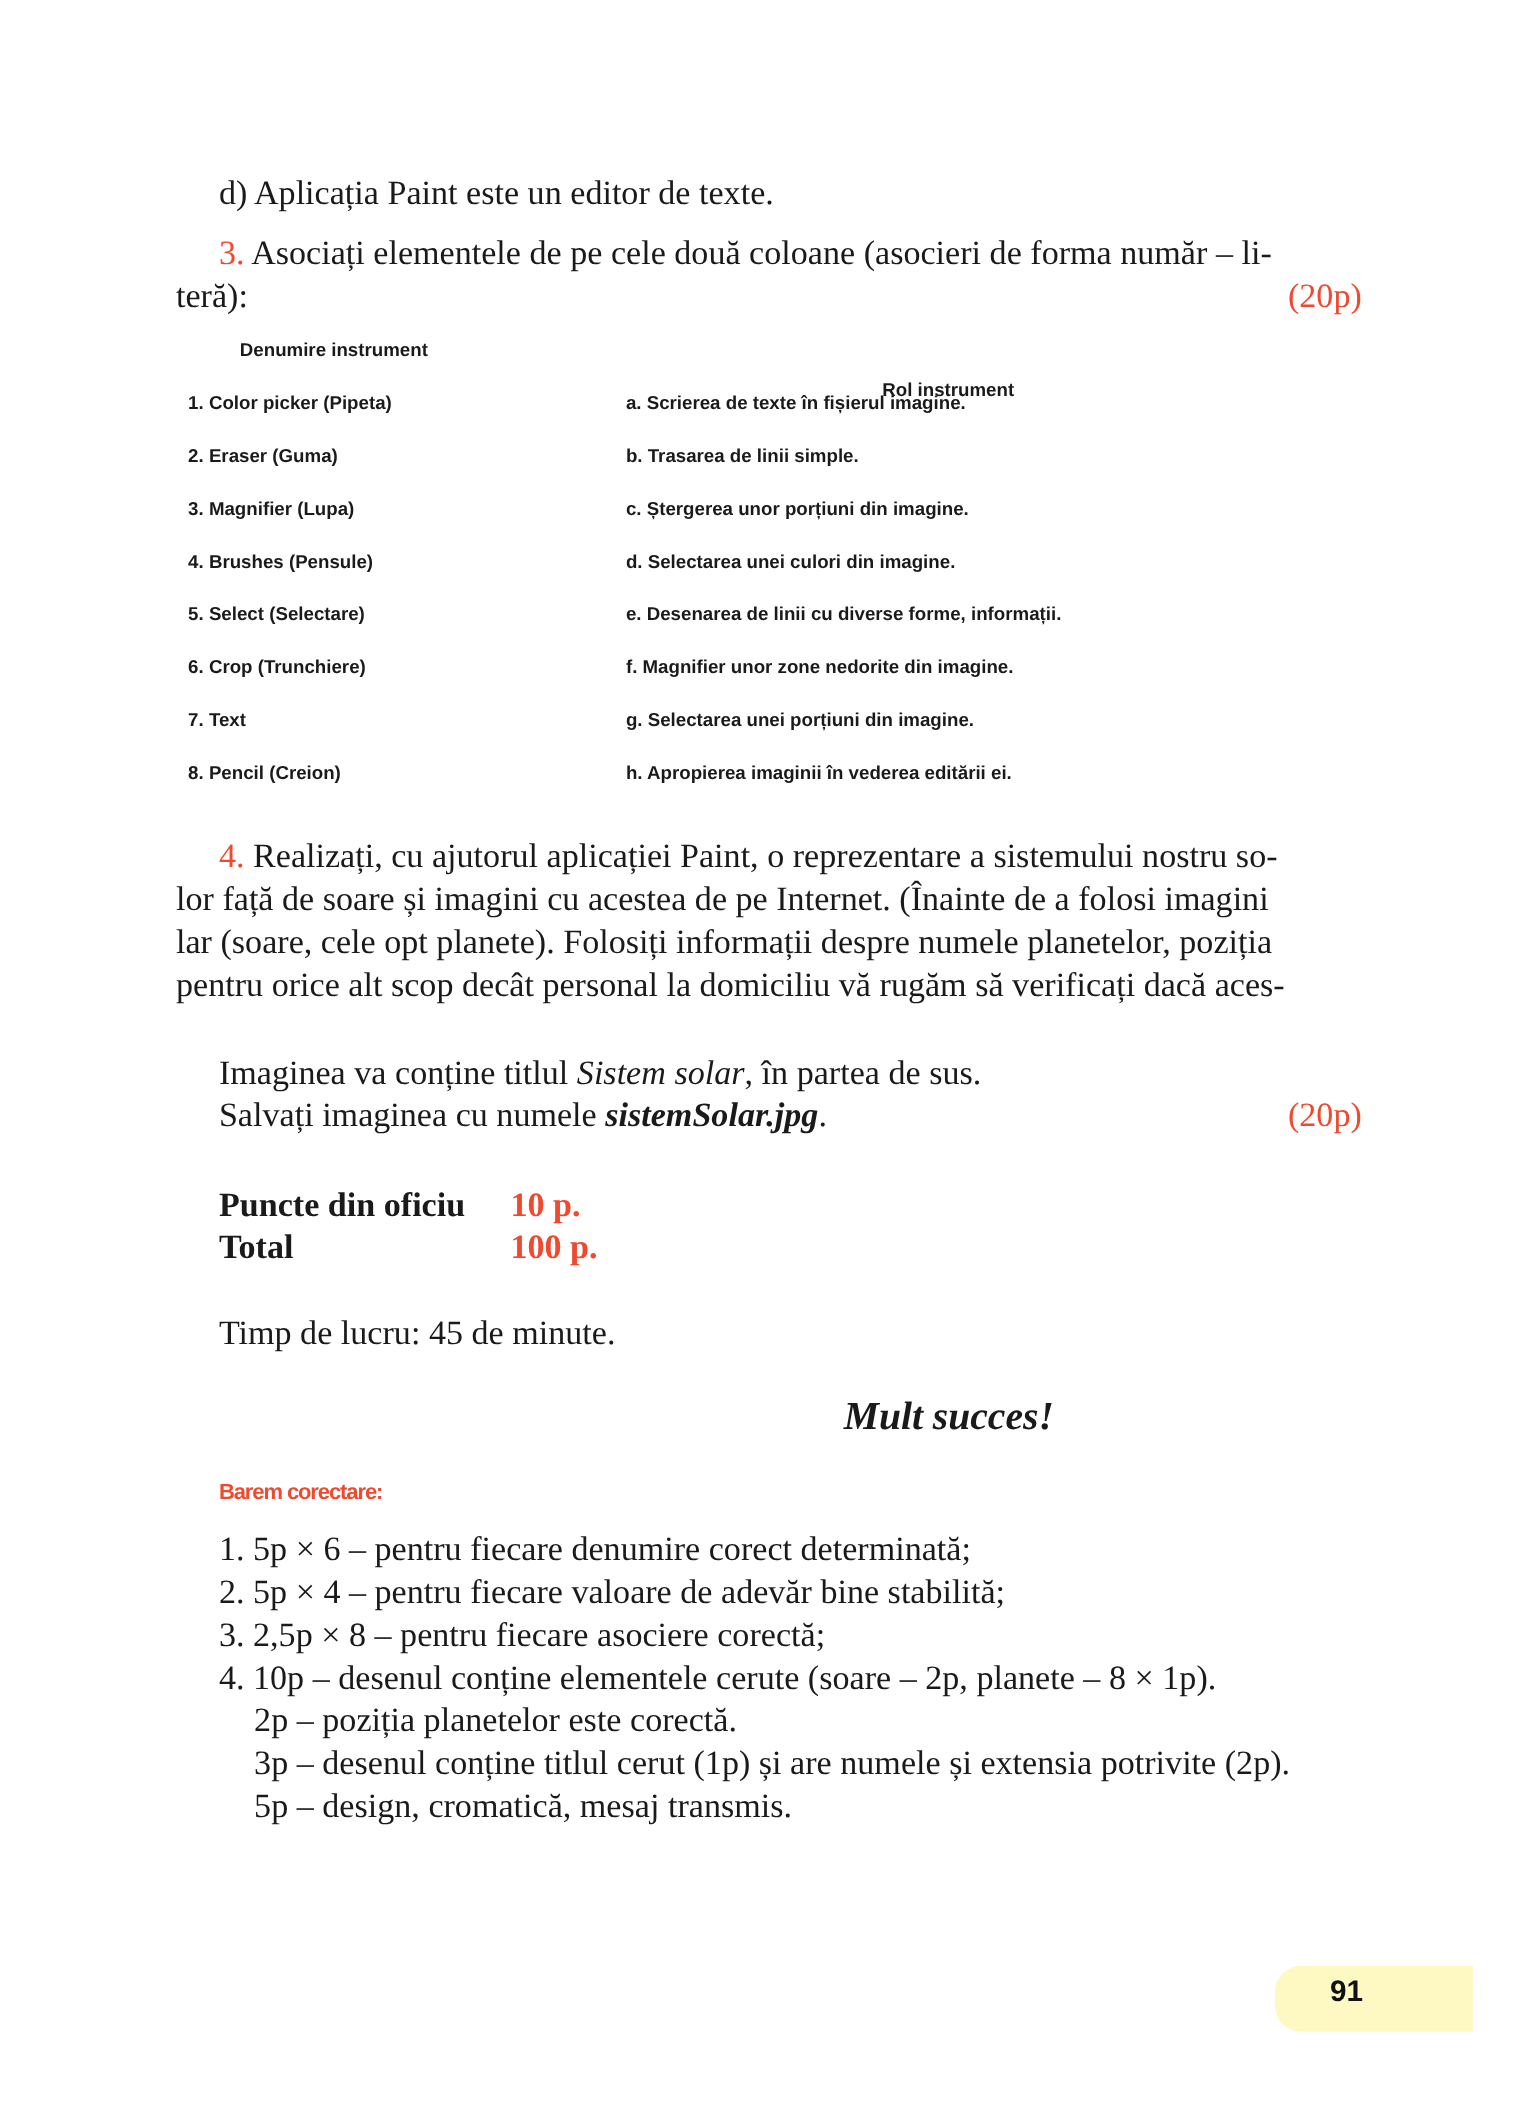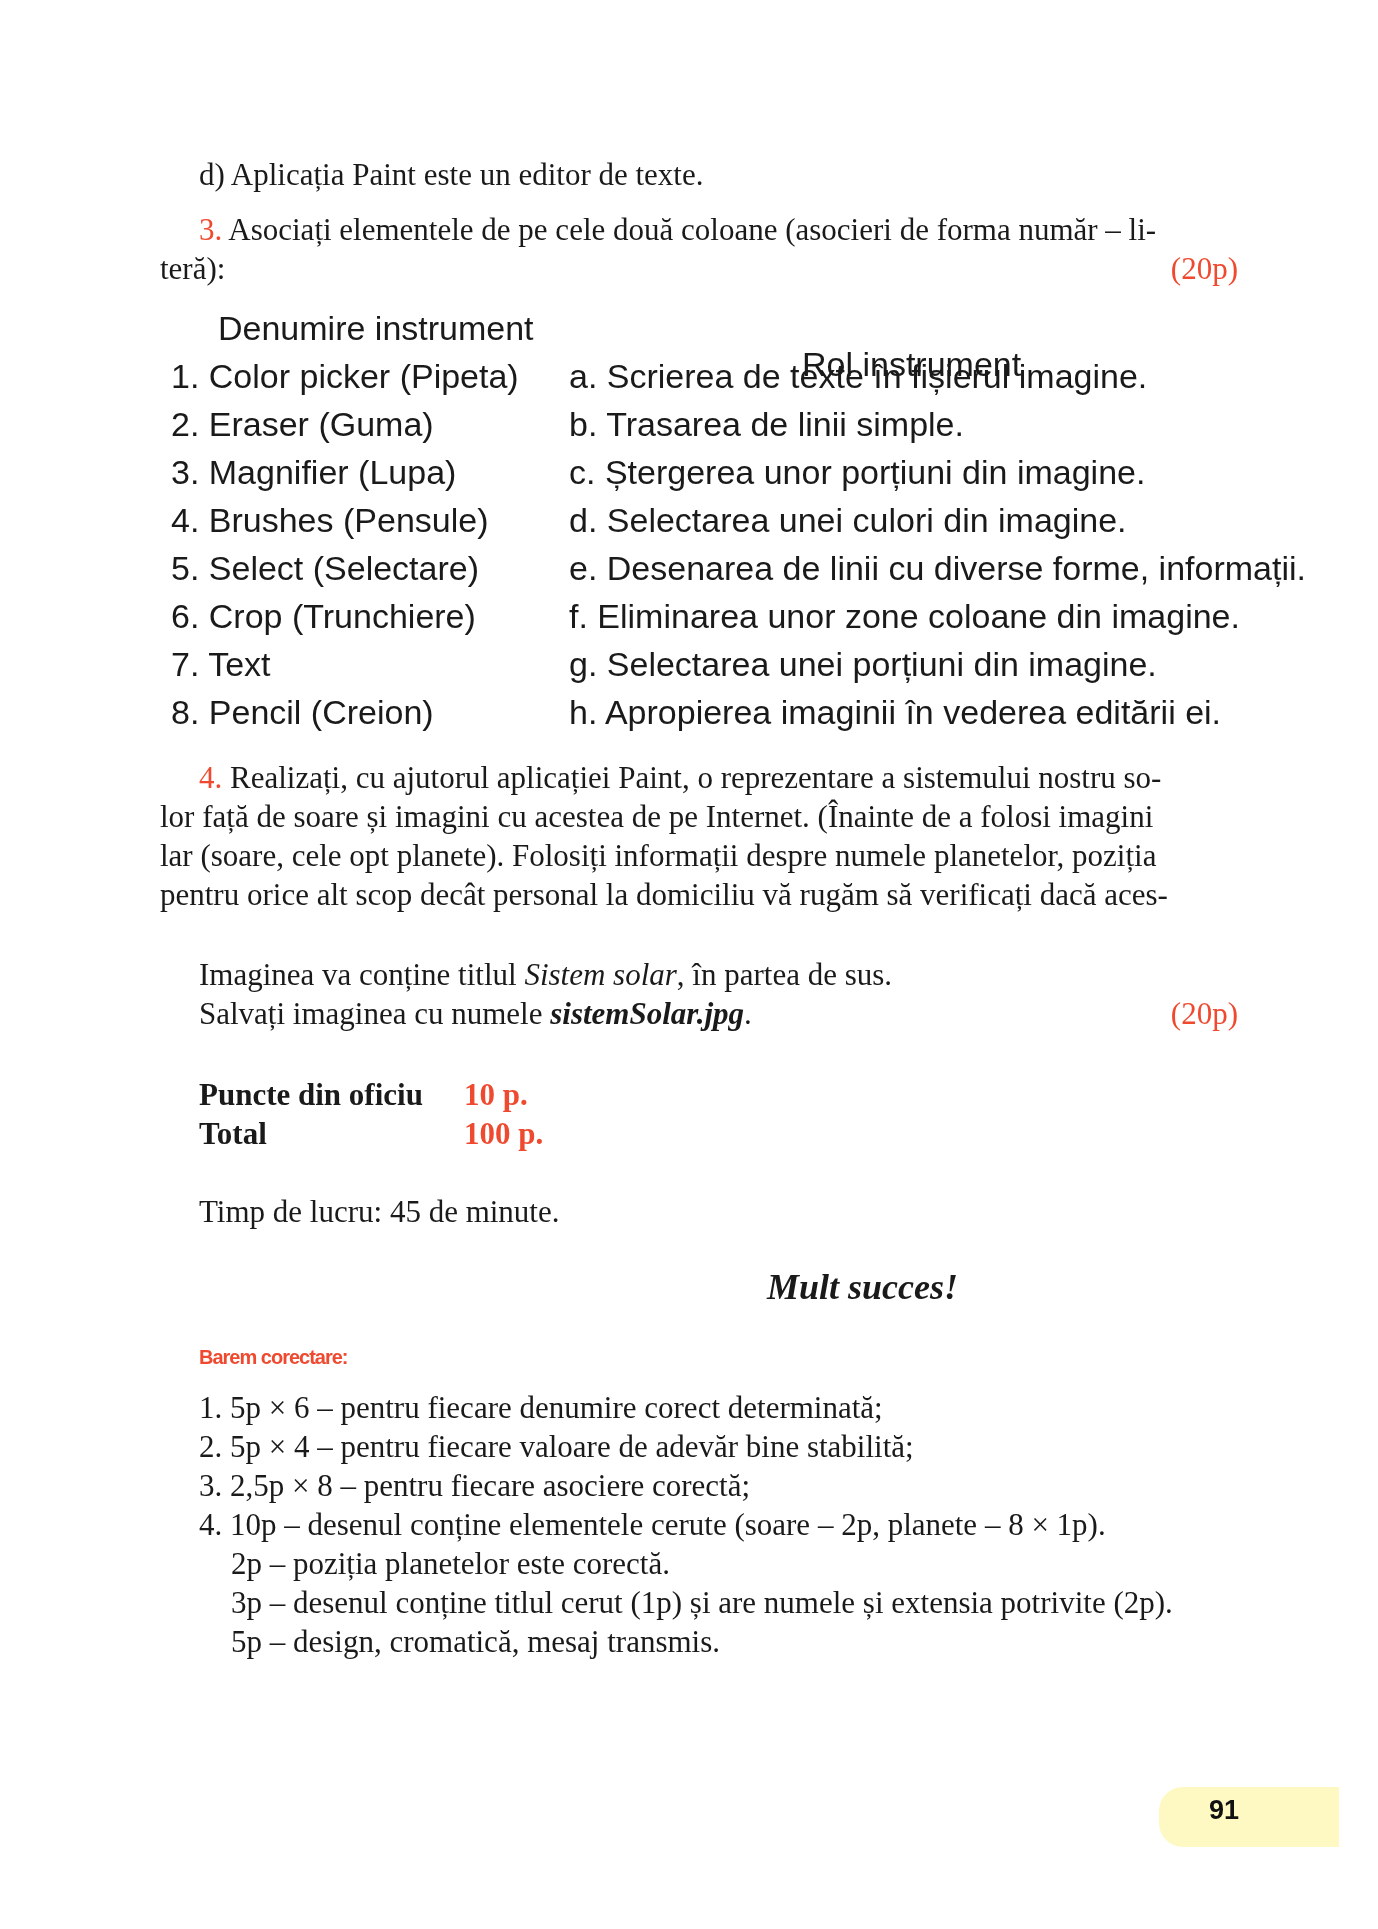--- a/index.html
+++ b/index.html
@@ -1,18 +1,18 @@
 <!DOCTYPE html>
 <html><head>
 <meta charset="utf-8">
 <style>
   html, body { margin: 0; padding: 0; background: #ffffff; }
   body { width: 1378px; height: 1929px; position: relative; overflow: hidden; color: #1a1a1a; }
   .serif { font-family: "Liberation Serif", "DejaVu Serif", serif; font-size: 31px; line-height: 39px; }
-  .sans { font-family: "Liberation Sans", "DejaVu Sans", sans-serif; font-size: 34px; }
+  .sans { font-family: "Liberation Sans", "DejaVu Sans", sans-serif; font-size: 17px; font-weight: bold; }
   .red { color: #ef4a2f; }
   .abs { position: absolute; }
   .line { white-space: nowrap; }
   .right { position: absolute; right: 0; top: 0; }
 
   #item-d { left: 199px; top: 155px; }
   #q3 { left: 160px; top: 210px; width: 1078px; }
   #q3 .first { text-indent: 39px; }
   #q3-wrap2 { position: relative; }
 
@@ -66,21 +66,21 @@
 <div class="trow sans col-left" style="top:549px">5. Select (Selectare)</div>
 <div class="trow sans col-left" style="top:597px">6. Crop (Trunchiere)</div>
 <div class="trow sans col-left" style="top:645px">7. Text</div>
 <div class="trow sans col-left" style="top:693px">8. Pencil  (Creion)</div>
 
 <div class="trow sans col-right" style="top:357px">a. Scrierea de texte în fișierul imagine.</div>
 <div class="trow sans col-right" style="top:405px">b. Trasarea de linii simple.</div>
 <div class="trow sans col-right" style="top:453px">c. Ștergerea unor porțiuni din imagine.</div>
 <div class="trow sans col-right" style="top:501px">d. Selectarea unei culori din imagine.</div>
 <div class="trow sans col-right" style="top:549px">e. Desenarea de linii cu diverse forme, informații.</div>
-<div class="trow sans col-right" style="top:597px">f. Eliminarea unor zone coloane din imagine.</div>
+<div class="trow sans col-right" style="top:597px">f. Magnifier unor zone nedorite din imagine.</div>
 <div class="trow sans col-right" style="top:645px">g. Selectarea unei porțiuni din imagine.</div>
 <div class="trow sans col-right" style="top:693px">h. Apropierea imaginii în vederea editării ei.</div>
 
 <div id="q4" class="abs serif">
   <div class="first line"><span class="red">4.</span> <span>Realizați, cu ajutorul aplicației Paint, o reprezentare a sistemului nostru so-</span></div>
   <div class="line">lor față de soare și imagini cu acestea de pe Internet. (Înainte de a folosi imagini</div>
   <div class="line">lar (soare, cele opt planete). Folosiți informații despre numele planetelor, poziția</div>
   <div class="line">pentru orice alt scop decât personal la domiciliu vă rugăm să verificați dacă aces-</div>
 </div>
 

